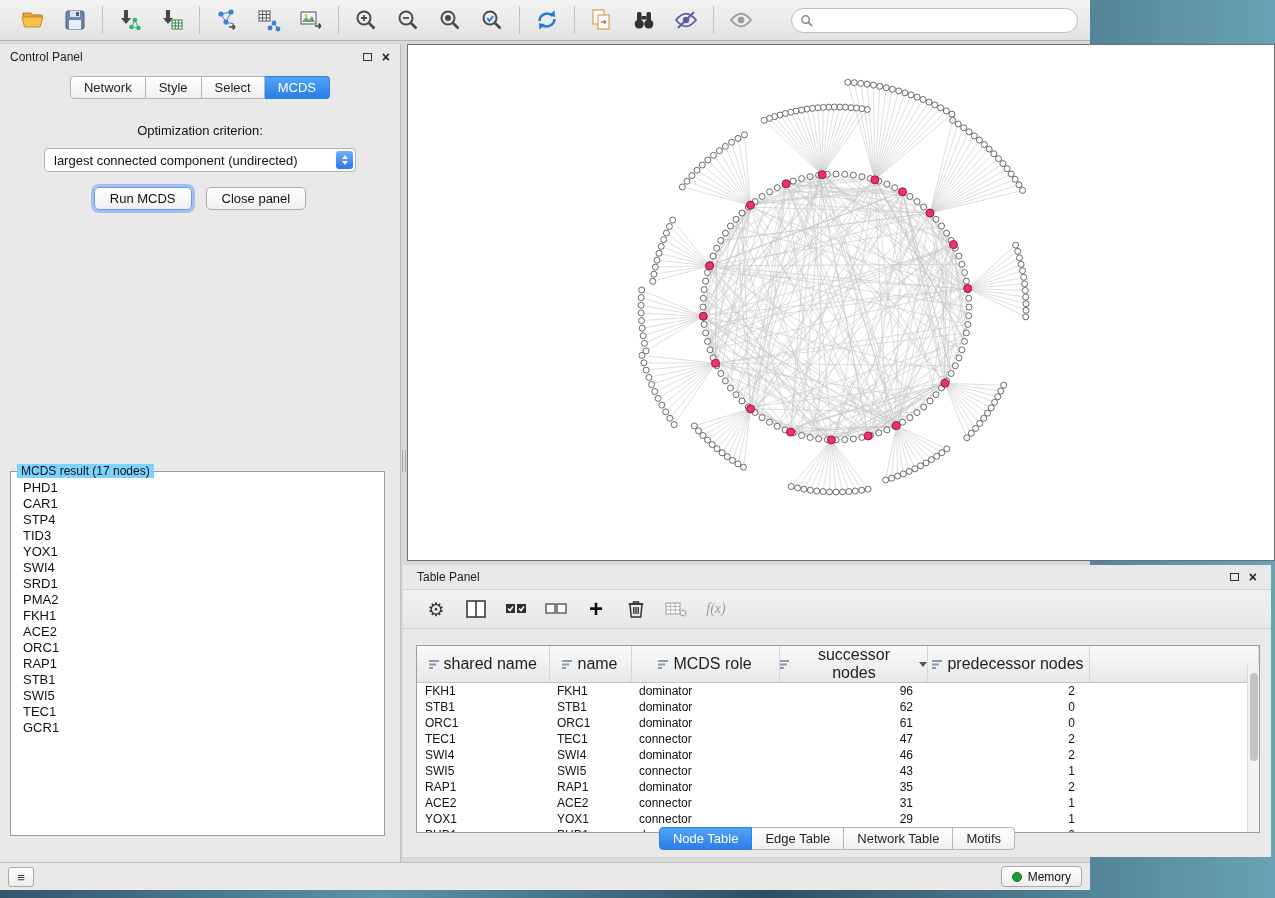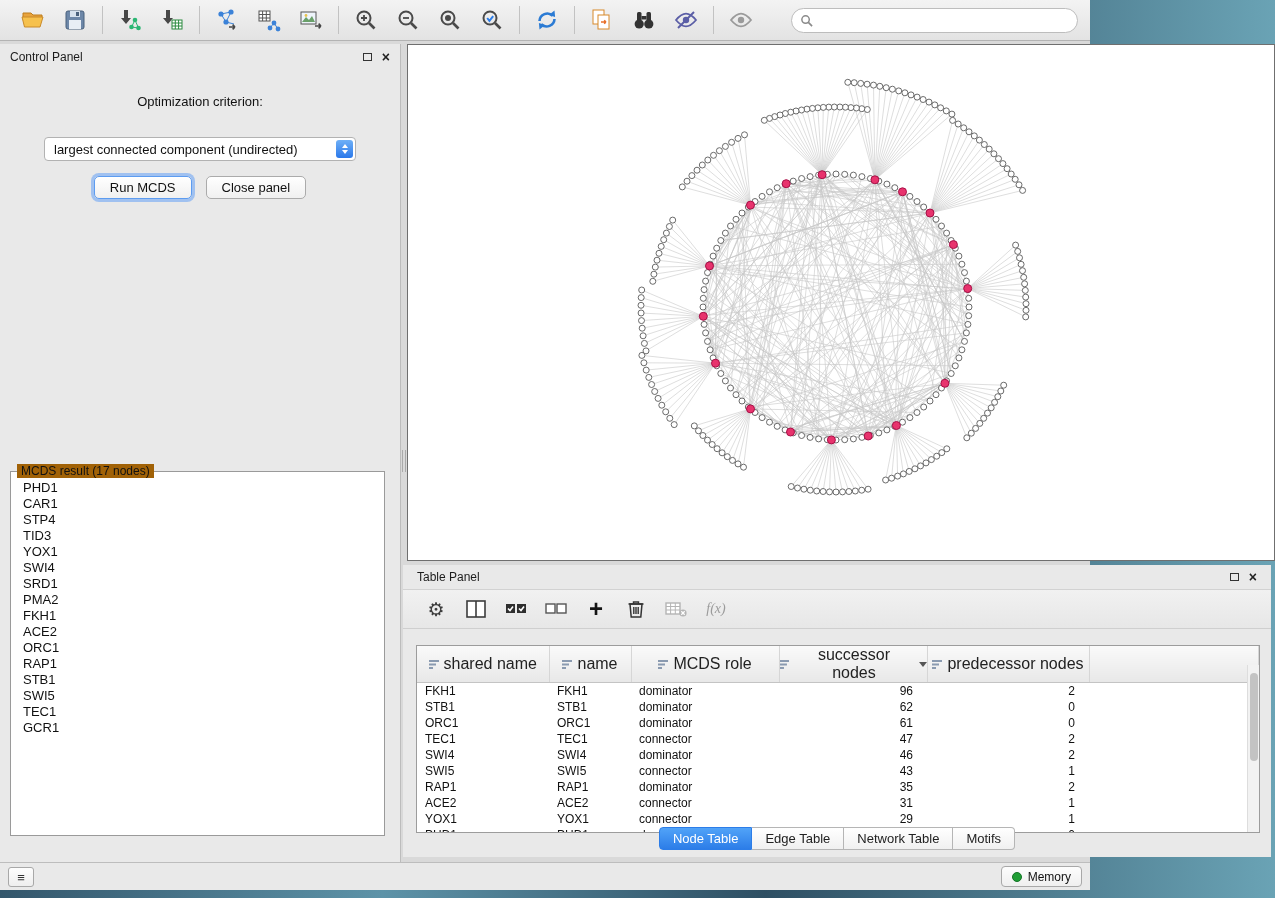--- a/index.html
+++ b/index.html
@@ -21,30 +21,30 @@
   .panel-controls { margin-left:auto; display:flex; align-items:center; gap:10px; }
   .float-ic { width:9px; height:8px; border:1.3px solid #333; display:inline-block; }
   .close-ic { font-size:14px; font-weight:bold; color:#222; line-height:1; }
   .seg { display:inline-flex; }
   .seg .tab { padding:3px 13px; font-size:13px; color:#222; background:linear-gradient(#ffffff,#f0f0f0); border:1px solid #b5b5b5; border-left:none; cursor:default; }
   .seg .tab:first-child { border-left:1px solid #b5b5b5; border-radius:4px 0 0 4px; }
   .seg .tab:last-child { border-radius:0 4px 4px 0; }
   .seg .tab.active { background:linear-gradient(#51a3f8,#2c7de8); color:#fff; border-color:#2c7de8; }
   .cp-tabs-row { text-align:center; margin-top:6px; }
   .criterion-label { text-align:center; font-size:13px; color:#111; margin-top:24px; }
-  .select-wrap { width:312px; height:24px; margin:28px auto 0 auto; background:#fff; border:1px solid #b2b2b2; border-radius:4px; position:relative; display:flex; align-items:center; padding:0 22px 0 9px; font-size:13px; color:#111; }
+  .select-wrap { width:312px; height:24px; margin:10px auto 0 auto; background:#fff; border:1px solid #b2b2b2; border-radius:4px; position:relative; display:flex; align-items:center; padding:0 22px 0 9px; font-size:13px; color:#111; }
   .select-stepper { position:absolute; right:2px; top:2px; width:17px; height:18px; border-radius:3px; background:linear-gradient(#6fb0f7,#2a78ea); display:flex; flex-direction:column; align-items:center; justify-content:center; gap:2px; }
   .select-stepper i { width:0; height:0; border-left:3.5px solid transparent; border-right:3.5px solid transparent; }
   .select-stepper .up { border-bottom:4px solid #fff; }
   .select-stepper .dn { border-top:4px solid #fff; }
   .cp-buttons { display:flex; justify-content:center; gap:14px; margin-top:15px; }
   .mac-btn { font-family:"Liberation Sans",sans-serif; font-size:13px; color:#111; padding:3px 15px; background:linear-gradient(#ffffff,#f0f0f0); border:1px solid #ababab; border-radius:5px; cursor:default;text-align:center; }
   .mac-btn.focused { border-color:#5d9cf0; box-shadow:0 0 0 3px rgba(100,160,245,.55); }
   .result-fieldset { position:absolute; left:10px; top:420px; width:375px; height:372px; border:1px solid #9a9a9a; background:#fff; }
-  .result-fieldset legend { font-size:12px; color:#111; margin-left:6px; padding:0 4px; background:#a16207; }
+  .result-fieldset legend { font-size:12px; color:#111; margin-left:6px; padding:0 4px; background:#7dd3fc; }
   .result-list { padding:2px 0 0 12px; font-size:13px; color:#111; line-height:16px; overflow:hidden; }
 
   
   .v-gap { position:absolute; left:401px; top:44px; width:6px; height:818px; }
   .v-gap .grip { position:absolute; top:406px; left:1px; width:4px; height:22px; border-left:1px solid #aaa; border-right:1px solid #aaa; }
 
   
   .net-window { position:absolute; left:407px; top:44px; width:868px; height:517px; background:#fff; border:1px solid #6f6f6f; }
   .nw-titlebar { height:20px; background:linear-gradient(#ececec,#e2e2e2); border-bottom:1px solid #c6c6c6; position:relative; display:flex; align-items:center; justify-content:center; }
   .traffic { position:absolute; left:8px; top:4px; display:flex; gap:8px; }
@@ -238,20 +238,28 @@
       <input type="text" placeholder="" style="">
     </div>
   </div>
 
   <div class="control-panel">
     <div class="cp-header">
       <span>Control Panel</span>
       <span class="panel-controls">
         <span class="float-ic"></span>
         <span class="close-ic">×</span>
+      </span>
+    </div>
+    <div class="cp-tabs-row">
+      <span class="seg">
+        <span class="tab">Network</span>
+        <span class="tab">Style</span>
+        <span class="tab">Select</span>
+        <span class="tab active">MCDS</span>
       </span>
     </div>
     <div class="criterion-label">Optimization criterion:</div>
     <div class="select-wrap">
       <span>largest connected component (undirected)</span>
       <span class="select-stepper">
           <i class="up"></i>
           <i class="dn"></i>
         </span>
     </div>

